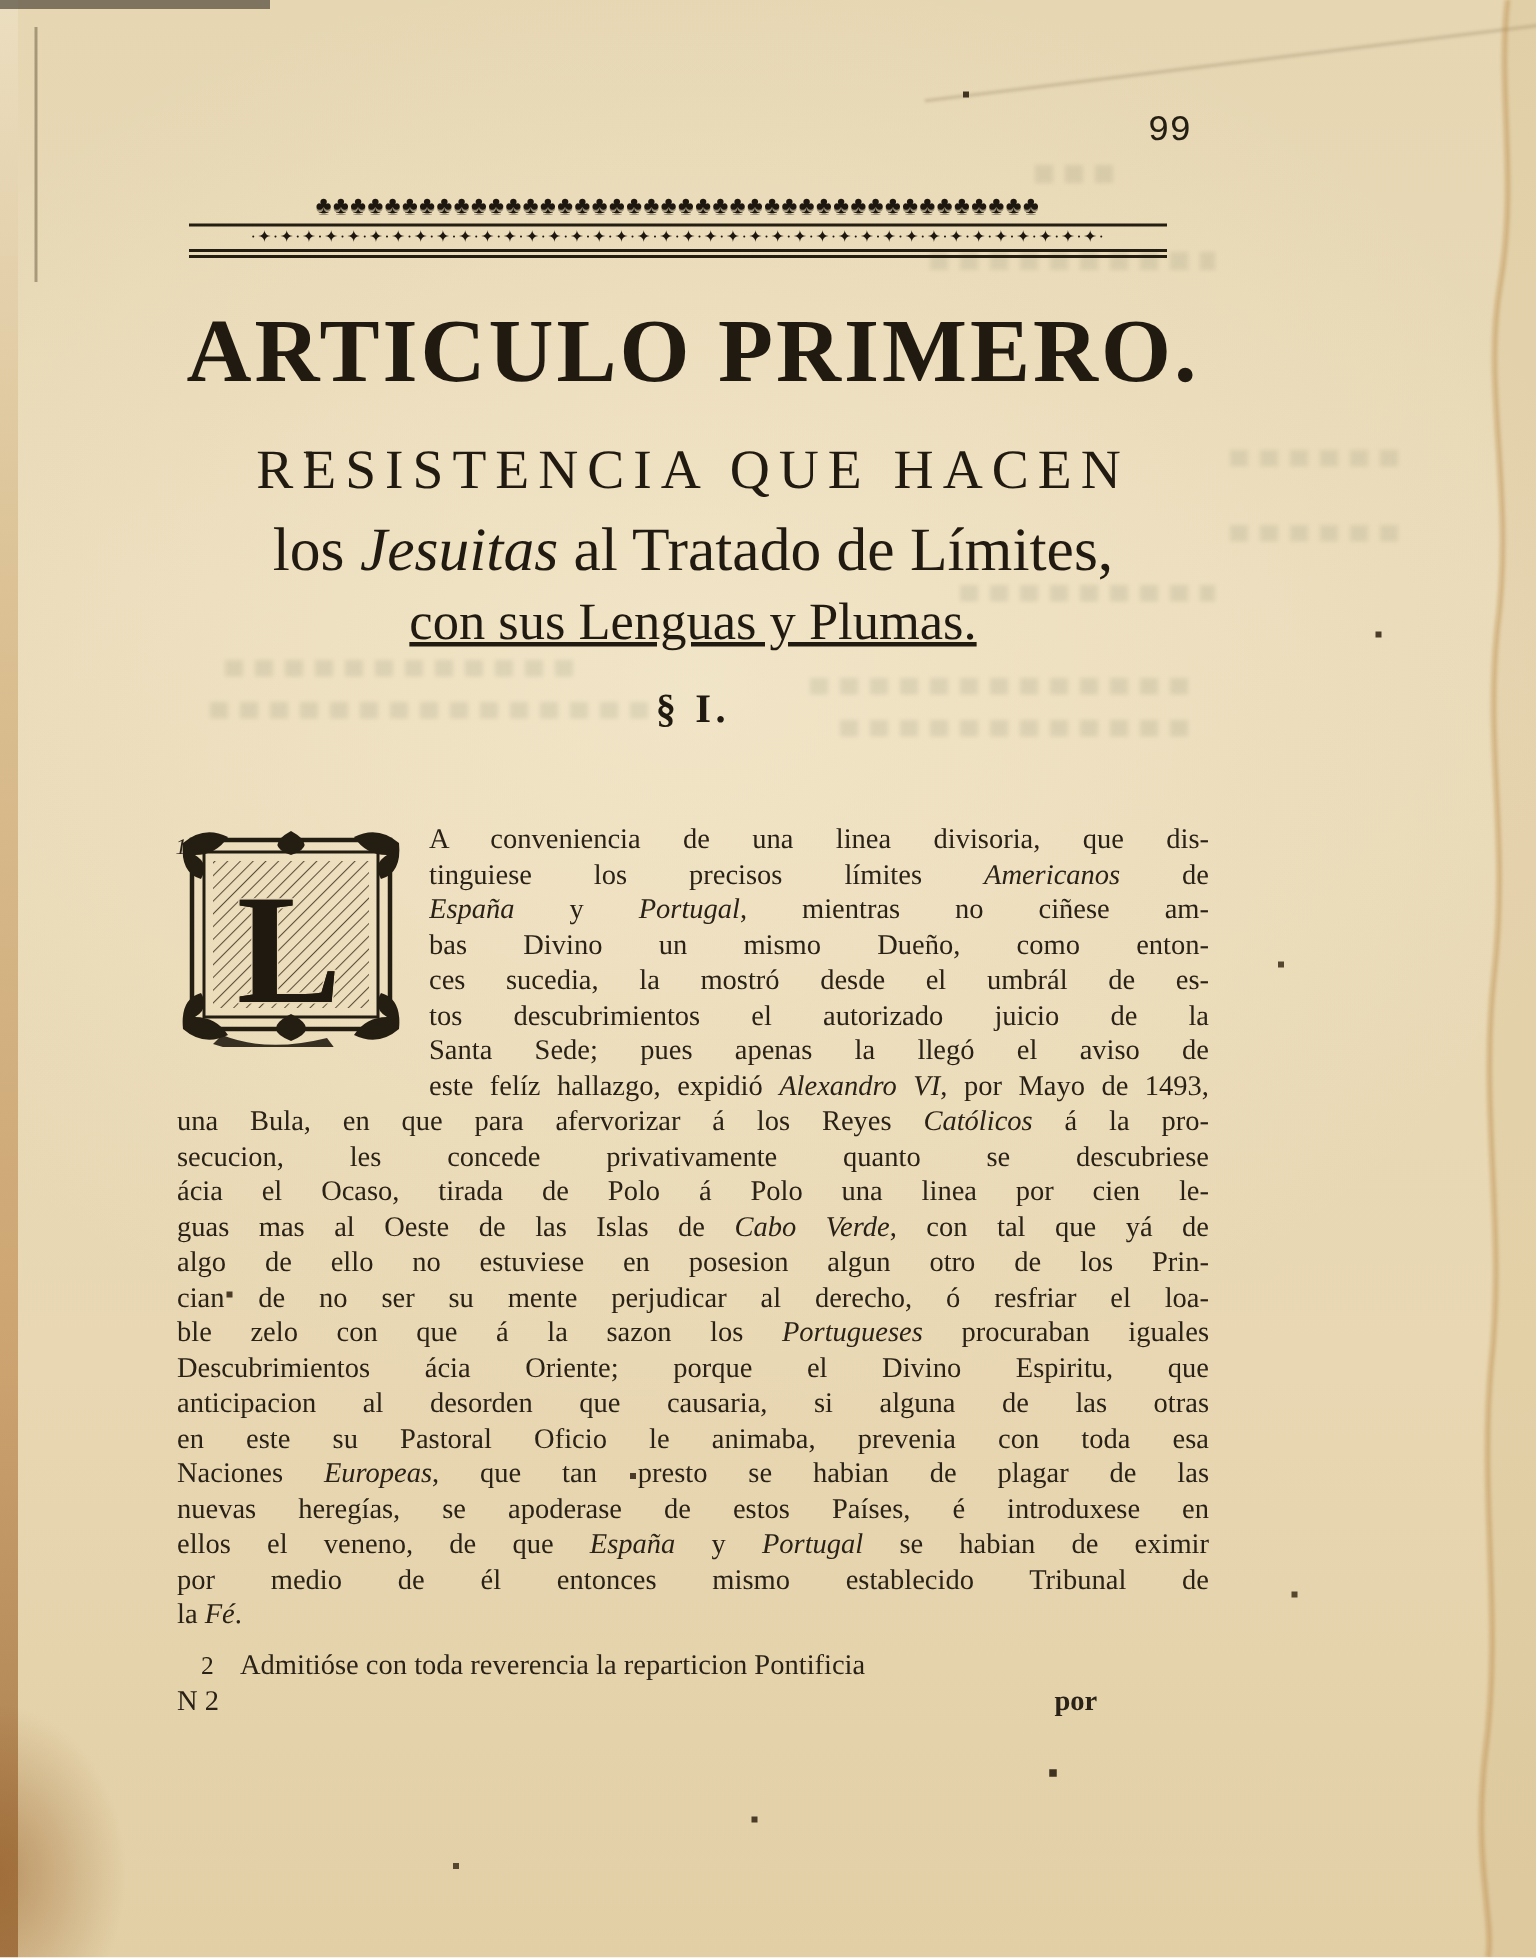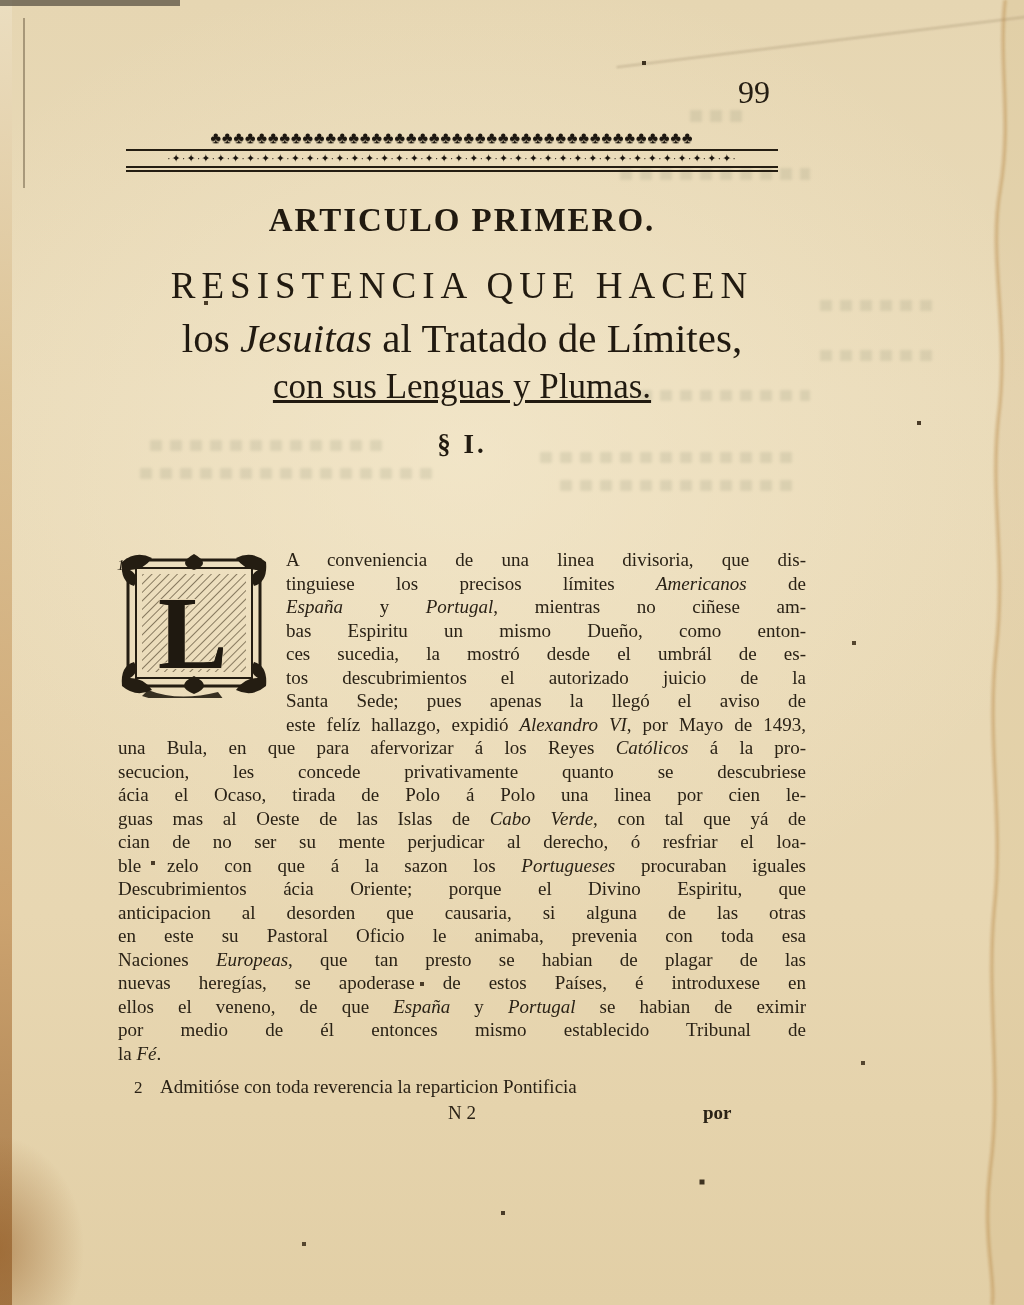--- a/index.html
+++ b/index.html
@@ -25,49 +25,49 @@
   .speckles{position:absolute;left:0;top:0;width:2px;height:2px;background:transparent;
         box-shadow:205px 302px 0 1px #4a3c28, 502px 1212px 0 1px #4a3c28,
           853px 642px 0 1px #55462f, 421px 983px 0 1px #4a3c28,
           701px 1181px 0 1.5px #3e3220, 303px 1243px 0 1px #55462f,
           918px 422px 0 1px #4a3c28, 862px 1062px 0 1px #55462f,
           152px 862px 0 1px #4a3c28, 643px 62px 0 1px #3e3220;}
   .ghost{position:absolute;filter:blur(1.5px);opacity:.16;
         background:repeating-linear-gradient(90deg, #7e8468 0 12px, transparent 12px 20px);}
   
   .page-number{position:absolute;left:714px;top:74px;width:80px;
-        font-size:32px;text-align:center;color:#241d12;}
+        font-size:24px;text-align:right;color:#241d12;font-family:Liberation Mono, monospace;}
   .ornament{position:absolute;left:126px;top:128px;width:652px;text-align:center;color:#1d1710;}
   .orn-row1{font-size:16px;letter-spacing:1px;line-height:20px;white-space:nowrap;
         overflow:hidden;text-shadow:0 1px 0 rgba(30,24,14,.4);}
   .orn-band{margin-top:1px;border-top:2px solid #241d12;border-bottom:6px double #241d12;
         padding:0 3px 1px;font-size:11px;letter-spacing:1px;line-height:14px;
         white-space:nowrap;overflow:hidden;}
   
   .headings{position:absolute;left:118px;top:203px;width:688px;text-align:center;color:#211a10;}
-  .title{font-size:33px;line-height:1.05;letter-spacing:2px;font-weight:bold;
+  .title{font-size:60px;line-height:1.05;letter-spacing:2px;font-weight:bold;
         font-stretch:condensed;}
   .sub1{margin-top:26px;font-size:37px;letter-spacing:6px;}
   .sub2{margin-top:7px;font-size:41px;}
   .sub3{margin-top:5px;font-size:35px;text-decoration:underline;}
   .section-mark{margin-top:22px;font-size:27px;font-weight:bold;letter-spacing:3px;}
   .section-subtitle{margin-top:25px;font-size:29px;font-style:italic;letter-spacing:1px;}
   
   .bodytext{position:absolute;left:118px;top:548px;width:688px;font-size:19px;
         line-height:23.5px;color:#2a2216;}
   .capfloat{float:left;width:168px;height:166px;}
   .capfloat svg{display:block;}
   .margin-number{position:absolute;left:-1px;top:6px;font-size:15px;font-style:italic;color:#2a2216;}
   .bl{text-align:justify;text-align-last:justify;overflow:hidden;white-space:nowrap;}
   .bl i{white-space:nowrap;}
   .bl.last{text-align-last:left;}
   .p2{margin-top:10px;text-indent:0;padding-left:16px;}
   .p2 .pnum{display:inline-block;width:26px;font-size:17px;}
   .footer-row{position:relative;margin-top:1px;height:24px;}
-  .signature{display:block;text-align:center;font-size:19px;}
+  .signature{display:block;font-size:19px;}
   .catchword{position:absolute;left:585px;top:0;font-size:19px;font-weight:bold;}
   i{font-style:italic;}
 </style>
 </head>
 <body>
 
 <div id="page">
 
   <div class="edge-left"></div>
   <div class="edge-left-line"></div>
@@ -130,29 +130,30 @@
         <path d="M30,142 q30,12 70,2 l6,8 q-46,8 -82,-4z" fill="#241d12" opacity=".9"></path>
 
         <text x="40" y="120" font-family="Liberation Serif, DejaVu Serif, serif" font-size="104" font-weight="bold" fill="#1f1910" stroke="#e8d8b6" stroke-width="2" paint-order="stroke">L</text>
         <text x="40" y="120" font-family="Liberation Serif, DejaVu Serif, serif" font-size="104" font-weight="bold" fill="#1f1910">L</text>
       </svg>
     </div>
     <div id="para1-lines">
         <div class="bl">A conveniencia de una linea divisoria, que dis-</div>
         <div class="bl">tinguiese los precisos límites <i>Americanos</i> de</div>
         <div class="bl"><i>España</i> y <i>Portugal</i>, mientras no ciñese am-</div>
-        <div class="bl">bas Espiritu un mismo Dueño, como enton-</div>
+        <div class="bl">bas Divino un mismo Dueño, como enton-</div>
         <div class="bl">ces sucedia, la mostró desde el umbrál de es-</div>
         <div class="bl">tos descubrimientos el autorizado juicio de la</div>
         <div class="bl">Santa Sede; pues apenas la llegó el aviso de</div>
         <div class="bl">este felíz hallazgo, expidió <i>Alexandro VI</i>, por Mayo de 1493,</div>
         <div class="bl">una Bula, en que para afervorizar á los Reyes <i>Católicos</i> á la pro-</div>
         <div class="bl">secucion, les concede privativamente quanto se descubriese</div>
         <div class="bl">ácia el Ocaso, tirada de Polo á Polo una linea por cien le-</div>
         <div class="bl">guas mas al Oeste de las Islas de <i>Cabo Verde</i>, con tal que yá de</div>
+        <div class="bl">algo de ello no estuviese en posesion algun otro de los Prin-</div>
         <div class="bl">cian de no ser su mente perjudicar al derecho, ó resfriar el loa-</div>
         <div class="bl">ble zelo con que á la sazon los <i>Portugueses</i> procuraban iguales</div>
         <div class="bl">Descubrimientos ácia Oriente; porque el Divino Espiritu, que</div>
         <div class="bl">anticipacion al desorden que causaria, si alguna de las otras</div>
         <div class="bl">en este su Pastoral Oficio le animaba, prevenia con toda esa</div>
         <div class="bl">Naciones <i>Europeas</i>, que tan presto se habian de plagar de las</div>
         <div class="bl">nuevas heregías, se apoderase de estos Países, é introduxese en</div>
         <div class="bl">ellos el veneno, de que <i>España</i> y <i>Portugal</i> se habian de eximir</div>
         <div class="bl">por medio de él entonces mismo establecido Tribunal de</div>
         <div class="bl last">la <i>Fé</i>.</div>

